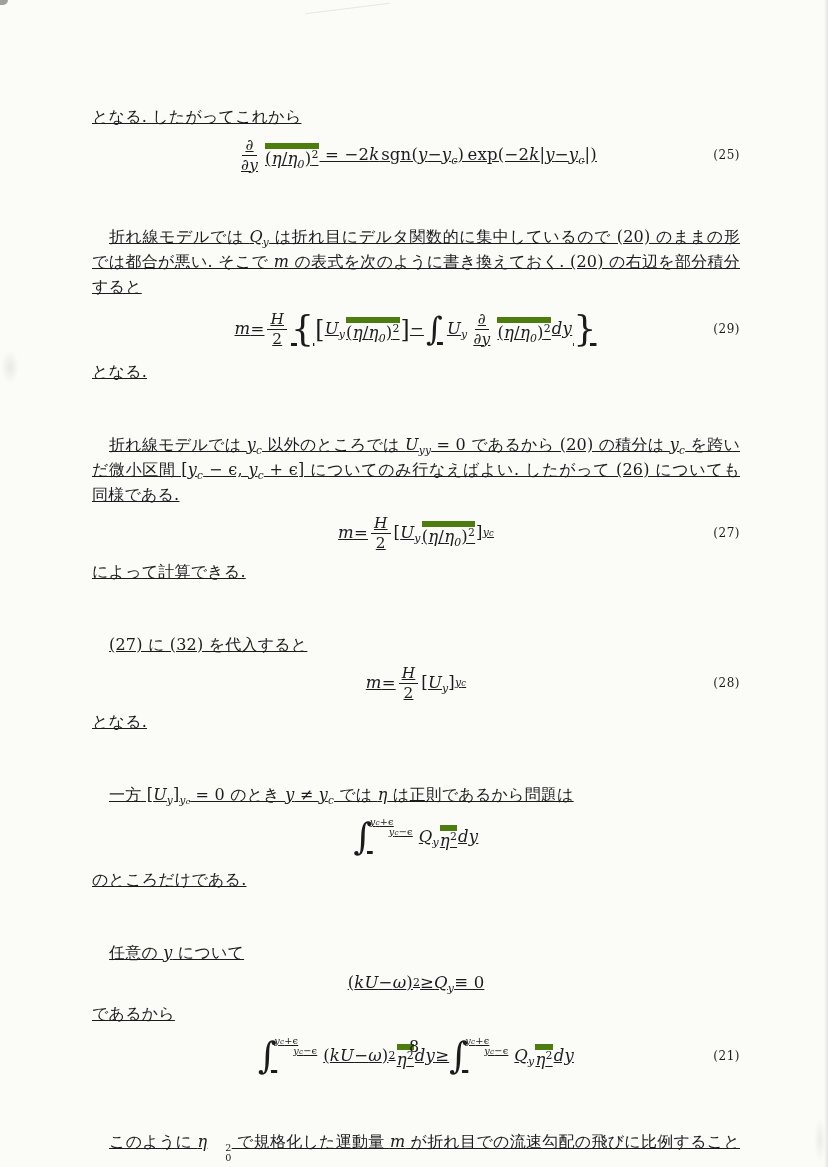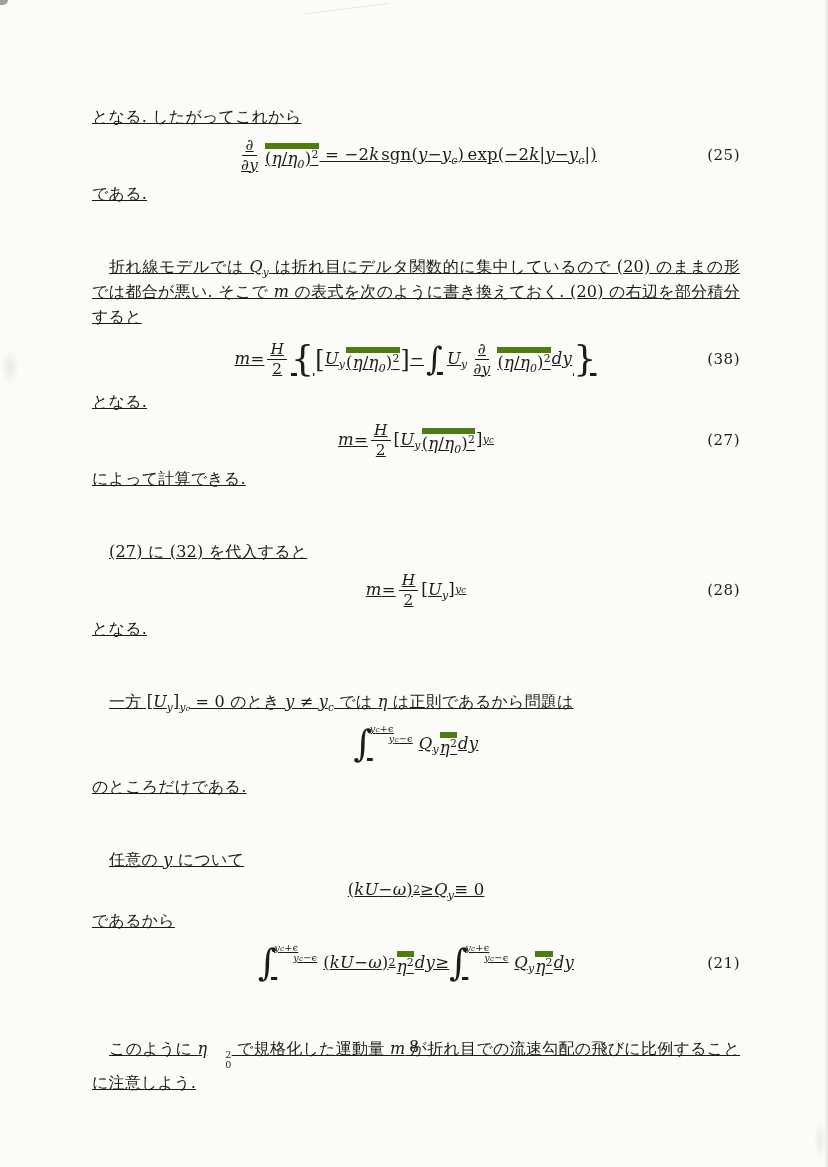--- a/index.html
+++ b/index.html
@@ -15,21 +15,21 @@
   p{margin:0;}
   p.ind{text-indent:17px;margin-top:48px;}
   i{font-style:italic;font-family:"DejaVu Serif","Liberation Serif",serif;}
 
   
   .eq{position:relative;display:flex;justify-content:center;align-items:center;
       margin:5px 0;min-height:42px;font-size:16.5px;line-height:1.25;text-align:left;}
   .eq.tall{min-height:50px;}
   .eq.short{min-height:26px;}
   .eq-body{display:inline-flex;align-items:center;flex-wrap:nowrap;white-space:nowrap;}
-  .eq-no{position:absolute;right:0;top:50%;transform:translateY(-50%);font-size:15px;letter-spacing:.5px;}
+  .eq-no{position:absolute;right:0;top:50%;transform:translateY(-50%);font-size:12px;letter-spacing:.5px;}
 
   
   .frac{display:inline-flex;flex-direction:column;align-items:center;vertical-align:middle;
         margin:0 3px;font-size:93%;line-height:1.2;}
   .fn{border-bottom:1px solid #1b1b1b;padding:0 3px;}
   .fd{padding:0 3px;}
   .ov{display:inline-block;border-top:6px solid #4d7c0f;padding-top:1px;line-height:1.05;margin:0 1px;}
   sub{font-size:66%;vertical-align:-0.35em;line-height:0;}
   sup{font-size:66%;vertical-align:0.55em;line-height:0;}
   .sc{font-size:76%;}
@@ -72,37 +72,37 @@
     <p>となる. したがってこれから</p>
 
     <div class="eq">
       <span class="eq-body"><span class="frac">
             <span class="fn"><i>∂</i></span>
             <span class="fd"><i>∂y</i></span>
           </span><span class="ov">(<i>η</i>/<i>η<sub>0</sub></i>)<sup>2</sup></span>&nbsp;= −2<i>k</i> sgn(<i>y</i> − <i>y<sub>c</sub></i>) exp(−2<i>k</i>|<i>y</i> − <i>y<sub>c</sub></i>|)</span>
       <span class="eq-no">(25)</span>
     </div>
 
-    <p>である.</p>
 
     <p class="ind">折れ線モデルでは <i>Q<sub>y</sub></i> は折れ目にデルタ関数的に集中しているので (20) のままの形では都合が悪い. そこで <i>m</i> の表式を次のように書き換えておく. (20) の右辺を部分積分すると</p>
 
     <div class="eq tall">
       <span class="eq-body"><i>m</i> = <span class="frac">
             <span class="fn"><i>H</i></span>
             <span class="fd">2</span>
           </span><span class="brace">{</span><span class="brk">[</span><i>U<sub>y</sub></i><span class="ov">(<i>η</i>/<i>η<sub>0</sub></i>)<sup>2</sup></span><span class="brk">]</span> − <span class="isolo">∫</span><i>U<sub>y</sub></i><span class="frac">
             <span class="fn"><i>∂</i></span>
             <span class="fd"><i>∂y</i></span>
           </span><span class="ov">(<i>η</i>/<i>η<sub>0</sub></i>)<sup>2</sup></span><i>dy</i><span class="brace">}</span></span>
-      <span class="eq-no">(38)</span>
+      <span class="eq-no">(29)</span>
     </div>
 
     <p>となる.</p>
 
+    <p class="ind">折れ線モデルでは <i>y<sub>c</sub></i> 以外のところでは <i>U<sub>yy</sub></i> = 0 であるから (20) の積分は <i>y<sub>c</sub></i> を跨いだ微小区間 [<i>y<sub>c</sub></i> − ϵ, <i>y<sub>c</sub></i> + ϵ] についてのみ行なえばよい. したがって (26) についても同様である.</p>
 
 
     <div class="eq">
       <span class="eq-body"><i>m</i> = <span class="frac">
             <span class="fn"><i>H</i></span>
             <span class="fd">2</span>
           </span>[<i>U<sub>y</sub></i><span class="ov">(<i>η</i>/<i>η<sub>0</sub></i>)<sup>2</sup></span>]<sub><i>y</i><i class="sc">c</i></sub></span>
       <span class="eq-no">(27)</span>
     </div>
 

